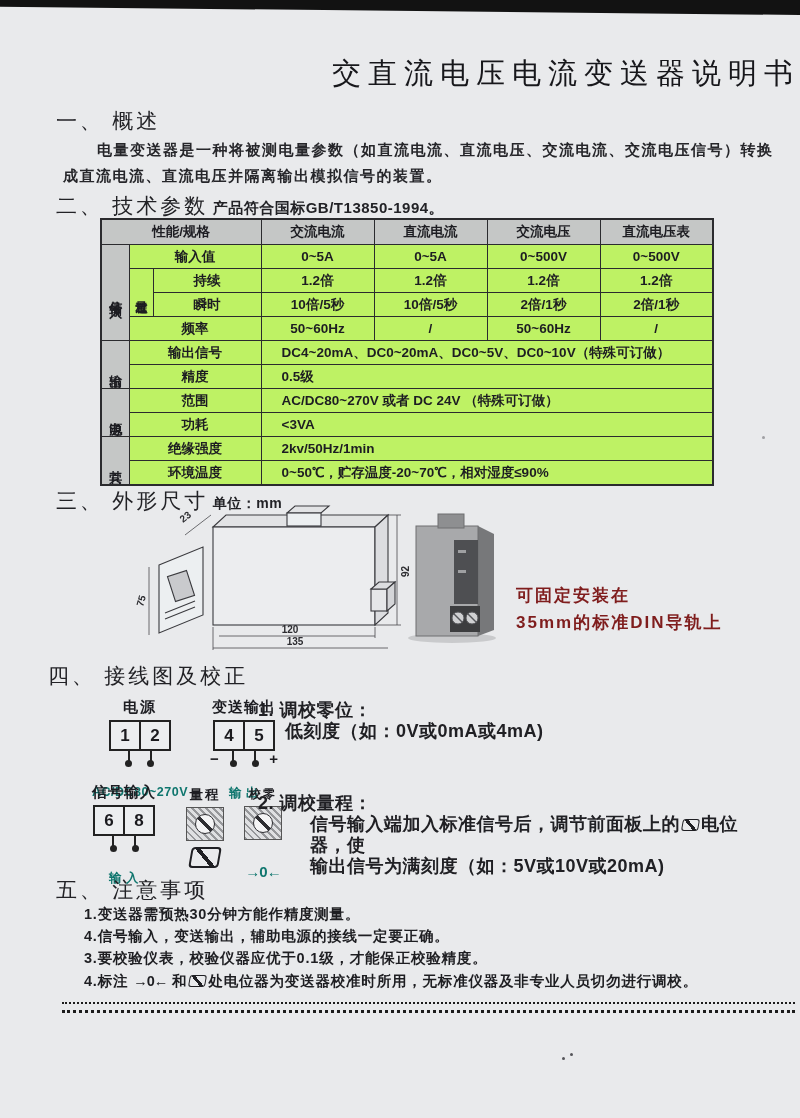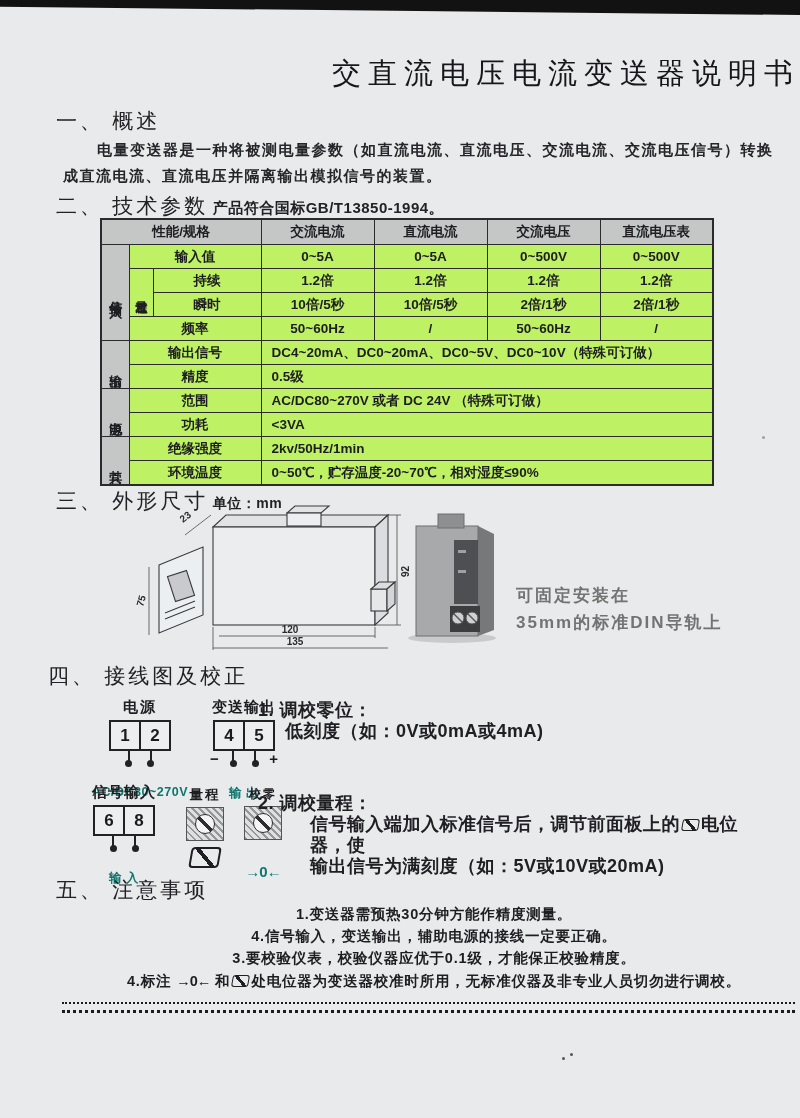--- a/index.html
+++ b/index.html
@@ -20,27 +20,27 @@
   .sec-sub{font-size:15px;font-weight:bold;letter-spacing:0.5px;font-family:"Liberation Sans",sans-serif;}
   .body-line{font-size:15px;font-weight:600;letter-spacing:1.5px;color:#26262a;}
   
   table.spec{border-collapse:collapse;table-layout:fixed;width:612px;
     border:2px solid #2b2b2e;background:#bef264;}
   table.spec td{border:1.4px solid #2b2b2e;font-size:13.5px;font-weight:bold;
     text-align:center;padding:0 4px;height:23px;color:#1d1d22;overflow:hidden;}
   table.spec td.gray{background:#c5c7c6;}
   table.spec td.vert{writing-mode:vertical-rl;text-orientation:upright;
     letter-spacing:1px;padding:2px 0;font-size:13px;}
-  table.spec td.lefty{text-align:left;padding-left:10px;}
+  table.spec td.lefty{text-align:left;padding-left:20px;}
   
   svg .ln{stroke:#3a3a3e;stroke-width:1.1;fill:none;}
   svg .dim{stroke:#4a4a4e;stroke-width:0.8;fill:none;}
   svg .face{stroke:#3a3a3e;stroke-width:1.1;}
   svg text{font-family:"Liberation Sans",sans-serif;font-weight:bold;fill:#2c2c30;}
-  .caption-line{font-size:17px;font-weight:bold;letter-spacing:2px;color:#737373;}
+  .caption-line{font-size:17px;font-weight:bold;letter-spacing:2px;color:#7f1d1d;}
   
   .tblock{position:absolute;text-align:center;}
   .tlabel{font-size:15px;font-weight:bold;letter-spacing:2px;margin-bottom:3px;color:#1d1d22;}
   .tbox{display:flex;border:2px solid #222;width:max-content;margin:0 auto;background:#eceef0;}
   .tcell{width:28px;height:27px;display:flex;align-items:center;justify-content:center;
     font-size:17px;font-weight:bold;color:#1b1b1f;}
   .tcell:first-child{border-right:2px solid #222;}
   .pins{display:flex;justify-content:space-evenly;width:64px;margin:0 auto;}
   .pin{width:2px;height:11px;background:#222;position:relative;}
   .pin::after{content:"";position:absolute;left:-2.5px;bottom:-5px;width:7px;height:7px;
@@ -291,21 +291,21 @@
 
 <div class="abs cal-text" style="left:258px;top:793px;width:490px;">
   <div>2. 调校量程：</div>
   <div class="ind2">
     <span>信号输入端加入标准信号后，调节前面板上的</span><span class="meter-inline"></span><span>电位器，使</span>
   </div>
   <div class="ind2">输出信号为满刻度（如：5V或10V或20mA)</div>
 </div>
 
 <div class="abs sec-heading" style="left:56px;top:876px;">五、 注意事项</div>
-<div class="abs" style="left:84px;top:903px;width:700px;text-align:center;">
+<div class="abs" style="left:84px;top:903px;width:700px;">
   <div class="note-line">1.变送器需预热30分钟方能作精度测量。</div>
   <div class="note-line">4.信号输入，变送输出，辅助电源的接线一定要正确。</div>
   <div class="note-line">3.要校验仪表，校验仪器应优于0.1级，才能保正校验精度。</div>
   <div class="note-line">
     <span>4.标注</span>
     <span class="zero-sym">→0←</span>
     <span>和</span><span class="meter-inline"></span><span>处电位器为变送器校准时所用，无标准仪器及非专业人员切勿进行调校。</span>
   </div>
 </div>
 

